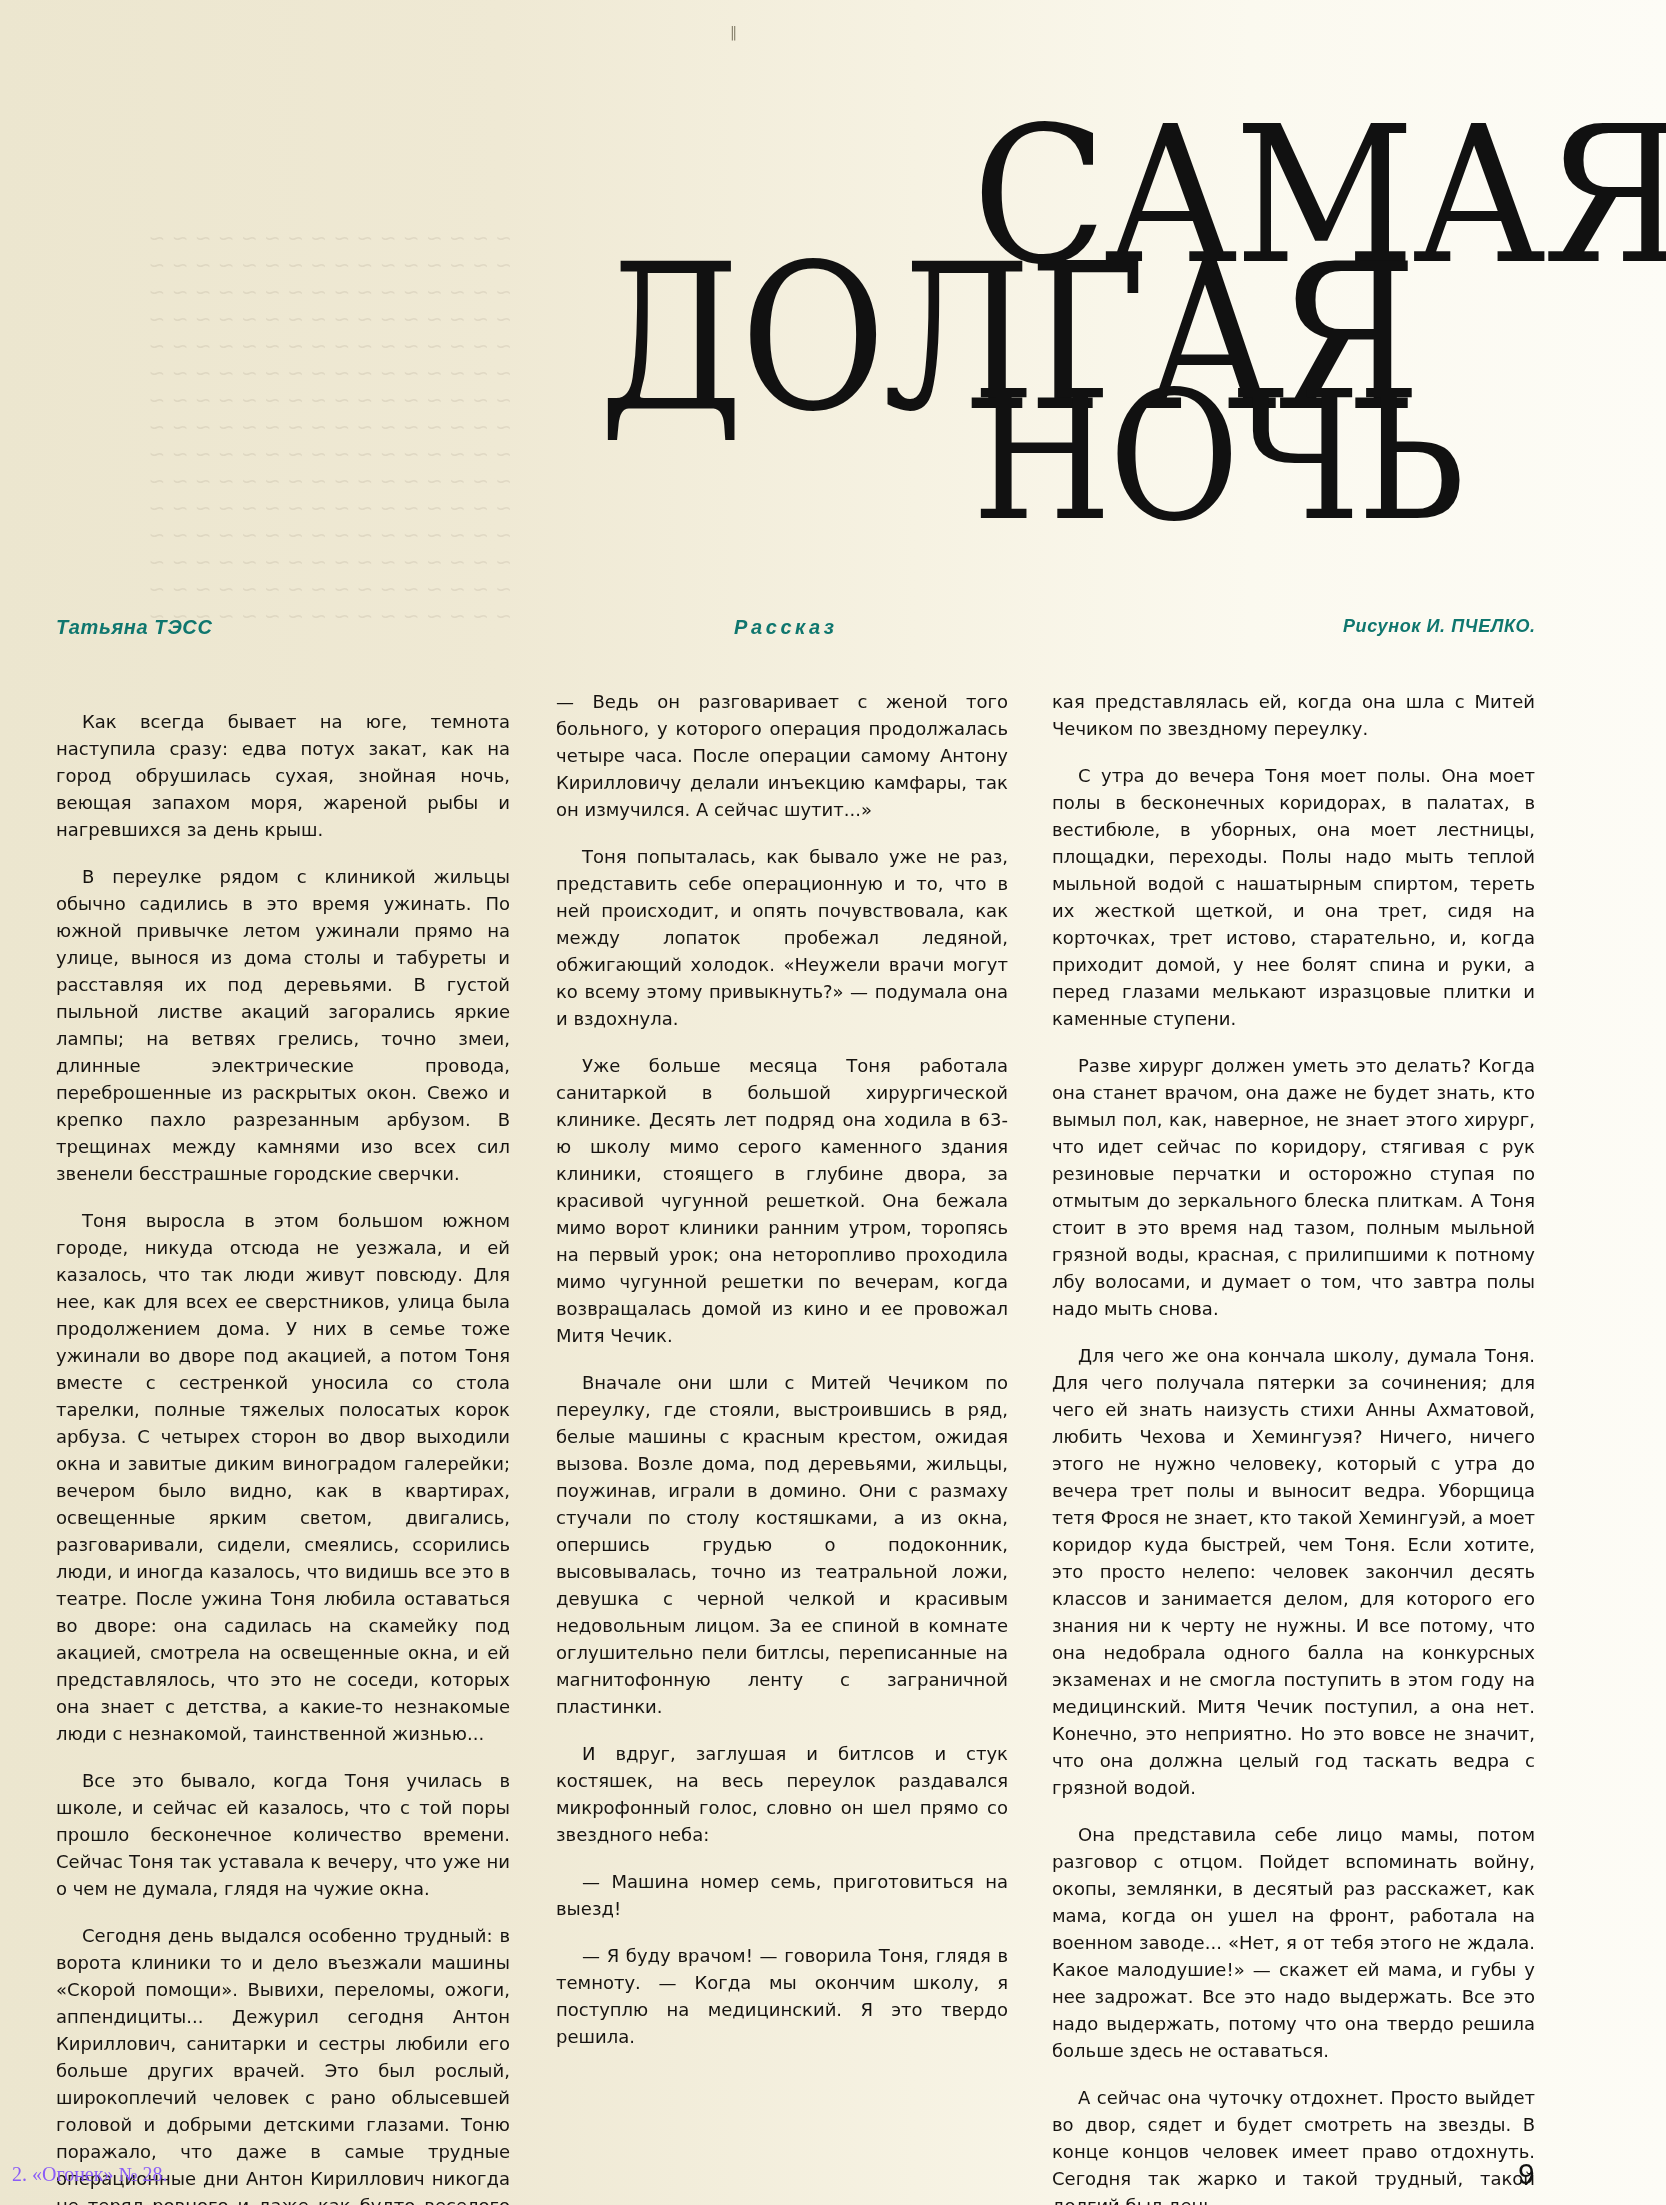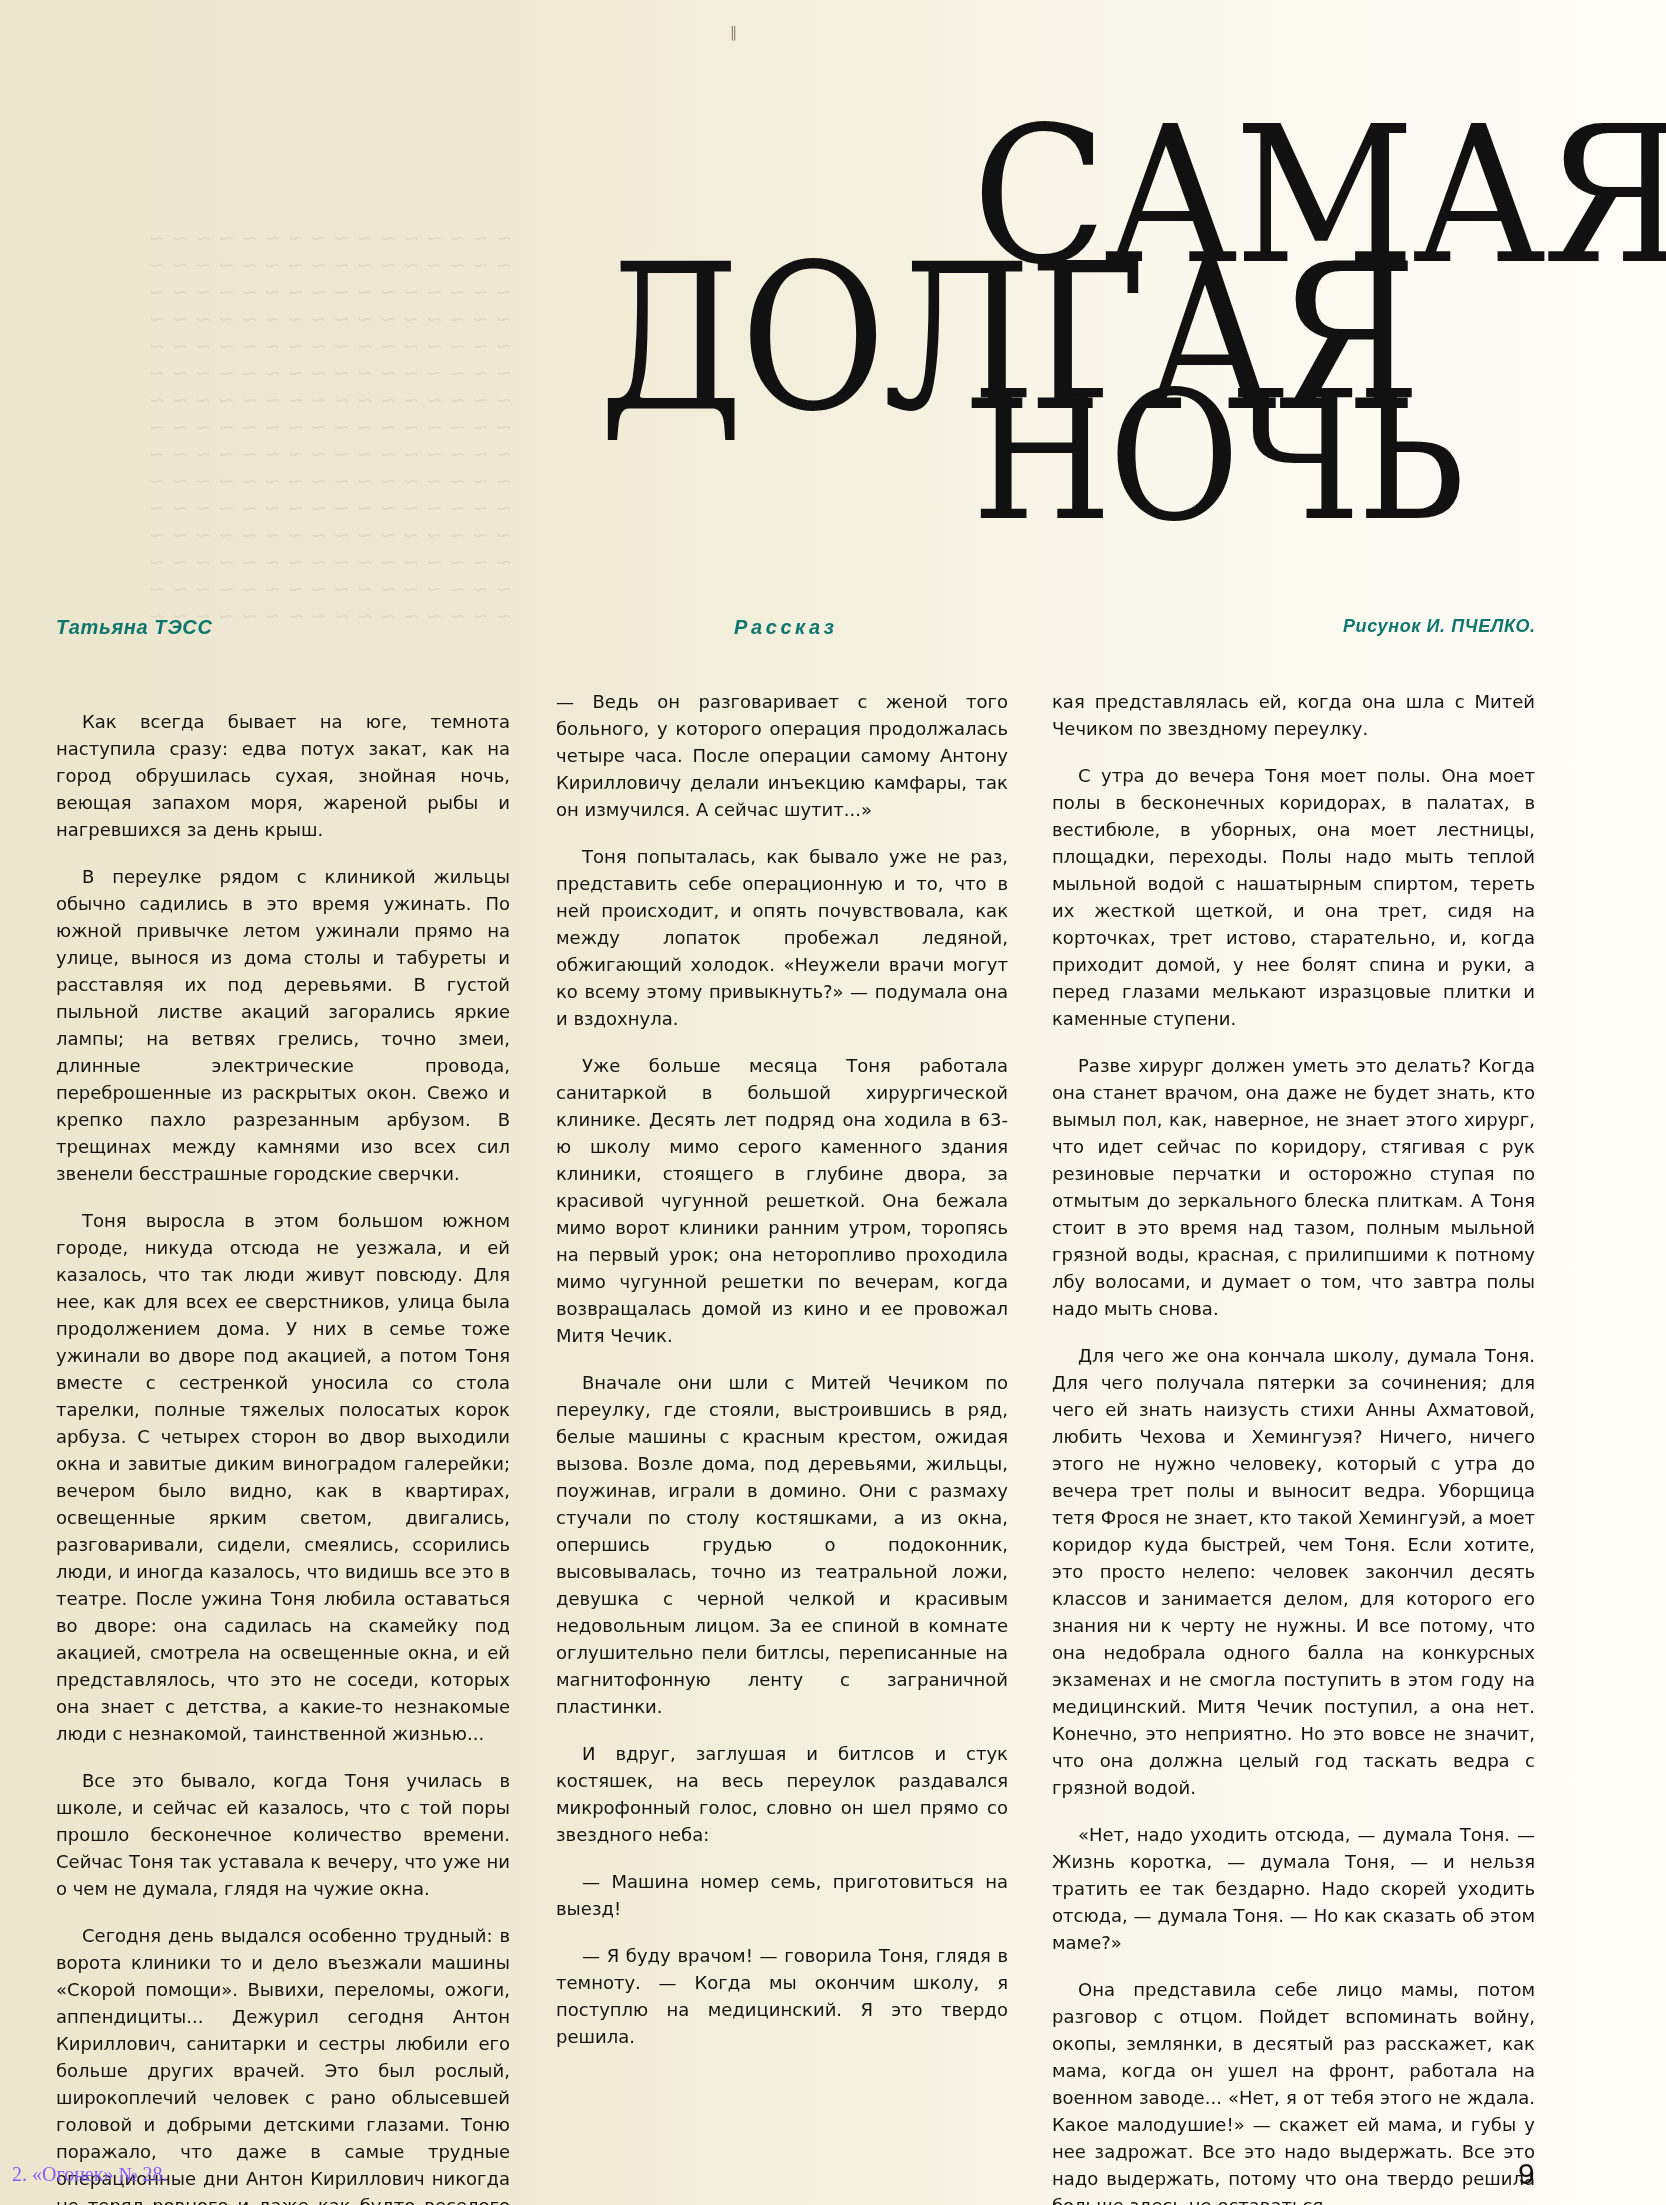--- a/index.html
+++ b/index.html
@@ -98,21 +98,20 @@
   <p class="ind">— Машина номер семь, приготовиться на выезд!</p>
   <p class="ind">— Я буду врачом! — говорила Тоня, глядя в темноту. — Когда мы окончим школу, я поступлю на медицинский. Я это твердо решила.</p>
 
 </div>
 
 <div class="col c3">
   <p>кая представлялась ей, когда она шла с Митей Чечиком по звездному переулку.</p>
   <p class="ind">С утра до вечера Тоня моет полы. Она моет полы в бесконечных коридорах, в палатах, в вестибюле, в уборных, она моет лестницы, площадки, переходы. Полы надо мыть теплой мыльной водой с нашатырным спиртом, тереть их жесткой щеткой, и она трет, сидя на корточках, трет истово, старательно, и, когда приходит домой, у нее болят спина и руки, а перед глазами мелькают изразцовые плитки и каменные ступени.</p>
   <p class="ind">Разве хирург должен уметь это делать? Когда она станет врачом, она даже не будет знать, кто вымыл пол, как, наверное, не знает этого хирург, что идет сейчас по коридору, стягивая с рук резиновые перчатки и осторожно ступая по отмытым до зеркального блеска плиткам. А Тоня стоит в это время над тазом, полным мыльной грязной воды, красная, с прилипшими к потному лбу волосами, и думает о том, что завтра полы надо мыть снова.</p>
   <p class="ind">Для чего же она кончала школу, думала Тоня. Для чего получала пятерки за сочинения; для чего ей знать наизусть стихи Анны Ахматовой, любить Чехова и Хемингуэя? Ничего, ничего этого не нужно человеку, который с утра до вечера трет полы и выносит ведра. Уборщица тетя Фрося не знает, кто такой Хемингуэй, а моет коридор куда быстрей, чем Тоня. Если хотите, это просто нелепо: человек закончил десять классов и занимается делом, для которого его знания ни к черту не нужны. И все потому, что она недобрала одного балла на конкурсных экзаменах и не смогла поступить в этом году на медицинский. Митя Чечик поступил, а она нет. Конечно, это неприятно. Но это вовсе не значит, что она должна целый год таскать ведра с грязной водой.</p>
-  <p class="ind">«Нет, надо уходить отсюда, — думала Тоня. — Жизнь коротка, — думала Тоня, — и нельзя тратить ее так бездарно. Надо скорей уходить отсюда, — думала Тоня. — Но как сказать об этом маме?»</p>
   <p class="ind">Она представила себе лицо мамы, потом разговор с отцом. Пойдет вспоминать войну, окопы, землянки, в десятый раз расскажет, как мама, когда он ушел на фронт, работала на военном заводе... «Нет, я от тебя этого не ждала. Какое малодушие!» — скажет ей мама, и губы у нее задрожат. Все это надо выдержать. Все это надо выдержать, потому что она твердо решила больше здесь не оставаться.</p>
   <p class="ind">А сейчас она чуточку отдохнет. Просто выйдет во двор, сядет и будет смотреть на звезды. В конце концов человек имеет право отдохнуть. Сегодня так жарко и такой трудный, такой долгий был день.</p>
 
 </div>
 
 <div class="footer-issue">2. «Огонек» № 28.</div>
 <div class="page-num">9</div>
 
 
 </body></html>

